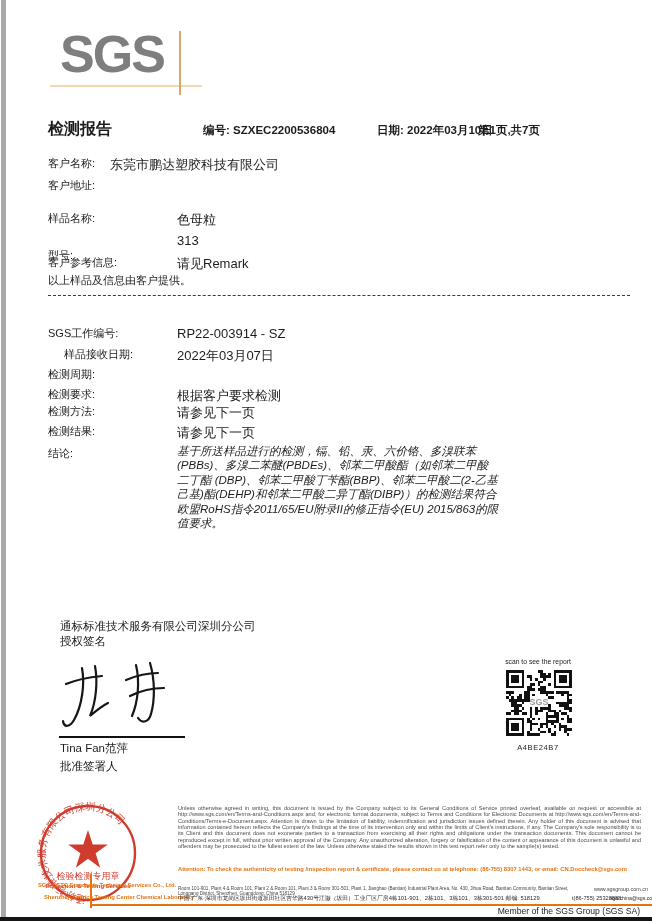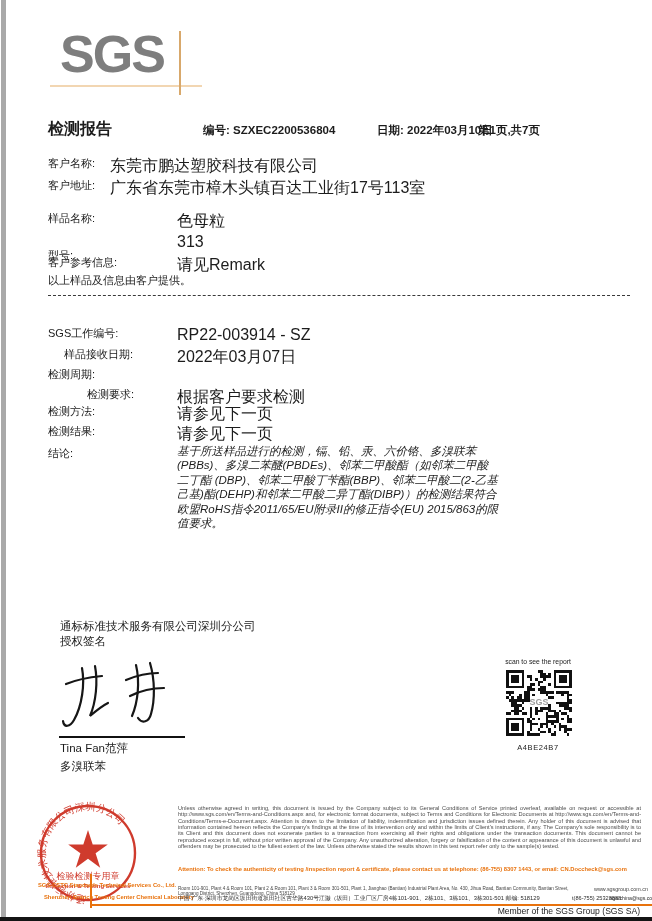--- a/index.html
+++ b/index.html
@@ -13,21 +13,21 @@
   .logo-text{left:60px;top:26px;font-size:52px;line-height:56px;font-weight:bold;
              color:#7e7e7e;letter-spacing:-2px;}
   .logo-underline{left:50px;top:85px;width:152px;height:2px;background:#f2d6b2;}
   .logo-vline{left:179px;top:31px;width:2px;height:64px;background:#d8a86b;}
 
   
   .title{left:48px;top:119px;font-size:16px;font-weight:bold;}
   .hdr{top:123px;font-size:11.5px;font-weight:bold;}
 
   .lbl{left:48px;font-size:11px;}
-  .val{font-size:16px;}
+  .val{font-size:13px;}
   .vc{left:110px;}  
   .vr{left:177px;}  
 
   .dashed{left:48px;top:295px;width:582px;border-top:1.3px dashed #3a3a3a;}
 
   .concl{left:177px;top:444px;width:322px;font-size:11.5px;line-height:14.4px;font-style:italic;}
 
   .sig-line{left:59px;top:736px;width:126px;height:2px;background:#111;}
 
   
@@ -61,38 +61,37 @@
   <div class="abs logo-vline"></div>
 
   <div class="abs title">检测报告</div>
   <div class="abs hdr" style="left:203px;"><span>编号:</span> <span>SZXEC2200536804</span></div>
   <div class="abs hdr" style="left:377px;"><span>日期:</span> <span>2022年03月10日</span></div>
   <div class="abs hdr" style="left:478px;">第1页,共7页</div>
 
   <div class="abs lbl" style="top:156px;">客户名称:</div>
   <div class="abs val vc" style="top:156px;">东莞市鹏达塑胶科技有限公司</div>
   <div class="abs lbl" style="top:178px;">客户地址:</div>
-  <div class="abs val vc" style="top:178px;">广东省东莞市樟木头镇百达工业街17号113室</div>
 
   <div class="abs lbl" style="top:211px;">样品名称:</div>
   <div class="abs val vr" style="top:211px;">色母粒</div>
   <div class="abs lbl" style="top:248px;">型号:</div>
   <div class="abs val vr" style="top:233px;">313</div>
   <div class="abs lbl" style="top:255px;">客户参考信息:</div>
   <div class="abs val vr" style="top:255px;">请见Remark</div>
   <div class="abs lbl" style="top:273px;">以上样品及信息由客户提供。</div>
 
   <div class="abs dashed"></div>
 
   <div class="abs lbl" style="top:326px;">SGS工作编号:</div>
   <div class="abs val vr" style="top:326px;">RP22-003914 - SZ</div>
   <div class="abs lbl" style="top:347px;margin-left:16px;">样品接收日期:</div>
   <div class="abs val vr" style="top:347px;">2022年03月07日</div>
   <div class="abs lbl" style="top:367px;">检测周期:</div>
-  <div class="abs lbl" style="top:387px;margin-left:39px;">检测要求:</div>
+  <div class="abs lbl" style="top:387px;">检测要求:</div>
   <div class="abs val vr" style="top:387px;">根据客户要求检测</div>
   <div class="abs lbl" style="top:404px;">检测方法:</div>
   <div class="abs val vr" style="top:404px;">请参见下一页</div>
   <div class="abs lbl" style="top:424px;">检测结果:</div>
   <div class="abs val vr" style="top:424px;">请参见下一页</div>
 
   <div class="abs lbl" style="top:446px;">结论:</div>
   <div class="abs concl">基于所送样品进行的检测，镉、铅、汞、六价铬、多溴联苯(PBBs)、多溴二苯醚(PBDEs)、邻苯二甲酸酯（如邻苯二甲酸二丁酯 (DBP)、邻苯二甲酸丁苄酯(BBP)、邻苯二甲酸二(2-乙基己基)酯(DEHP)和邻苯二甲酸二异丁酯(DIBP)）的检测结果符合欧盟RoHS指令2011/65/EU附录II的修正指令(EU) 2015/863的限值要求。</div>
 
   <div class="abs" style="left:60px;top:619px;font-size:11.5px;">通标标准技术服务有限公司深圳分公司</div>
@@ -104,21 +103,21 @@
       <path d="M30,10 C 33,26 30,48 22,62 C 18,69 12,70 11,63"></path>
       <path d="M43,8 C 46,24 44,44 38,58 C 45,52 52,47 56,45"></path>
       <path d="M74,22 C 86,17 98,15 106,15"></path>
       <path d="M84,7 C 88,24 86,44 80,58"></path>
       <path d="M98,5 C 103,22 103,42 99,56 C 97,64 90,66 86,60"></path>
       <path d="M78,38 C 90,32 102,30 112,30"></path>
     </g>
   </svg>
   <div class="abs sig-line"></div>
   <div class="abs" style="left:60px;top:741px;font-size:11.5px;">Tina Fan范萍</div>
-  <div class="abs" style="left:60px;top:759px;font-size:11.5px;">多溴联苯</div>
+  <div class="abs" style="left:60px;top:759px;font-size:11.5px;">批准签署人</div>
 
   <div class="abs qr-caption">scan to see the report</div>
   <svg class="abs" style="left:506px;top:670px;" width="66" height="66" viewBox="0 0 25 25" id="qr-svg" shape-rendering="crispEdges">
     <g id="qr-cells" fill="#111">
         <rect x="12" y="0" width="1" height="1"></rect>
         <rect x="13" y="0" width="1" height="1"></rect>
         <rect x="13" y="1" width="1" height="1"></rect>
         <rect x="14" y="1" width="1" height="1"></rect>
         <rect x="16" y="1" width="1" height="1"></rect>
         <rect x="8" y="2" width="1" height="1"></rect>

